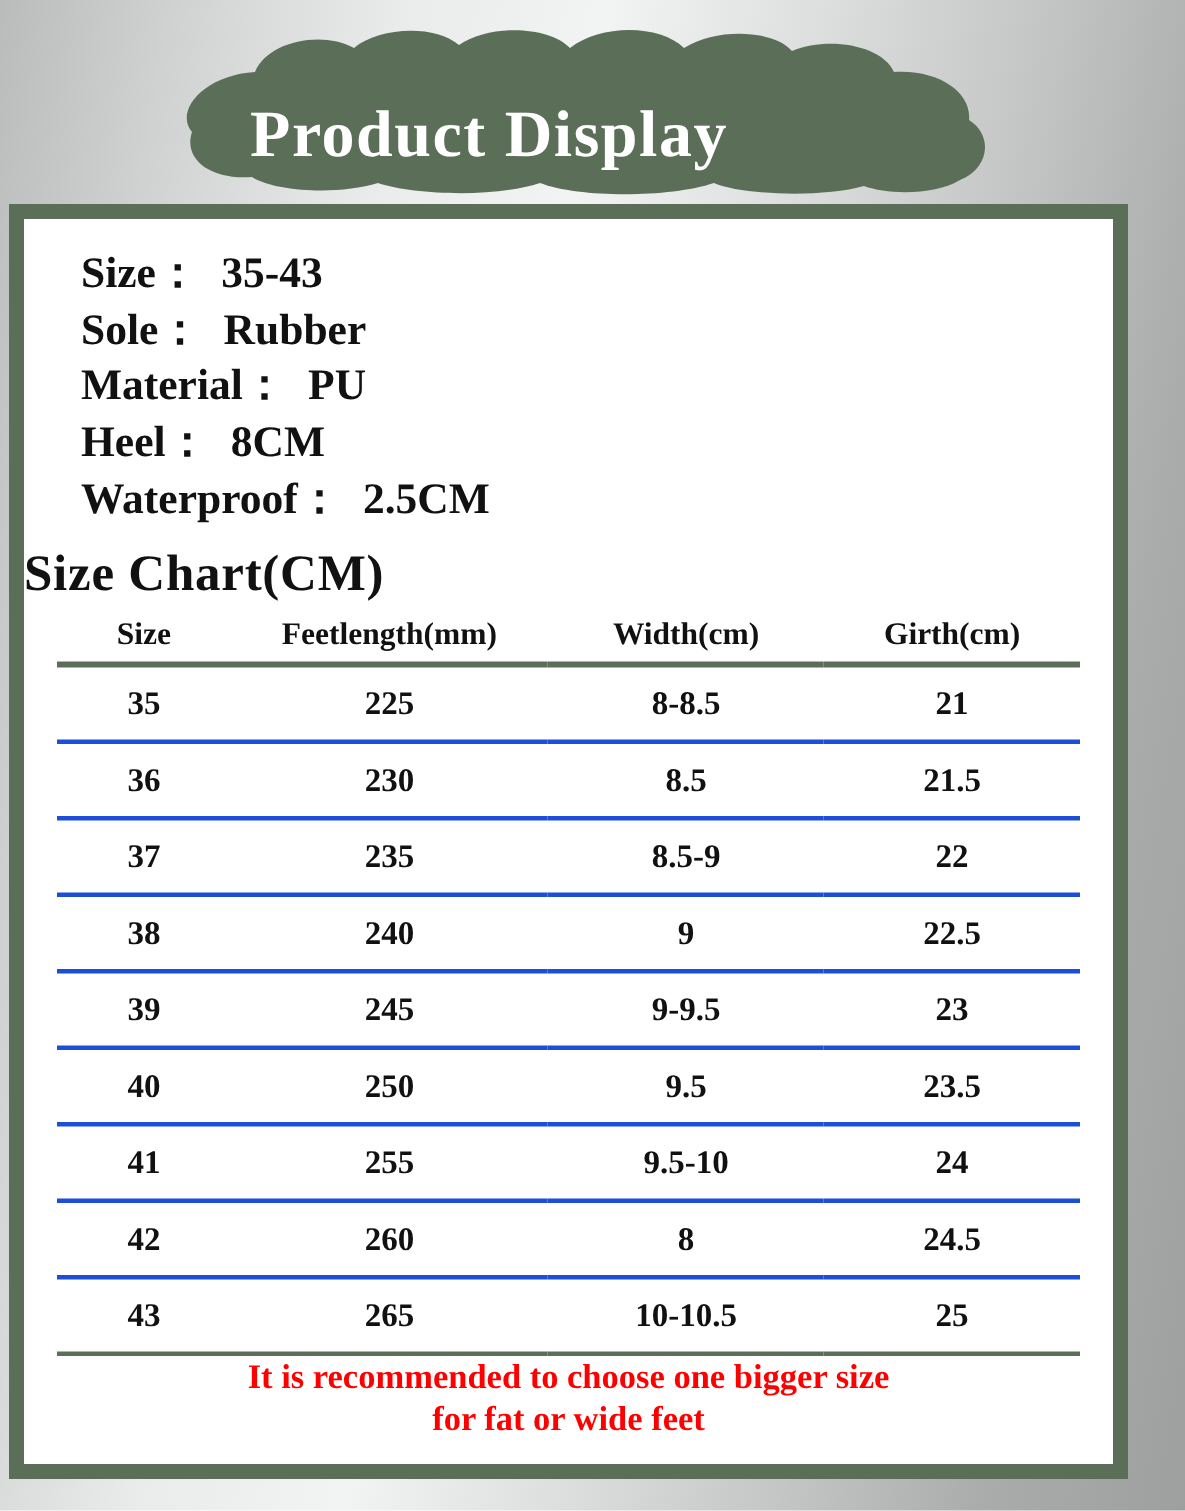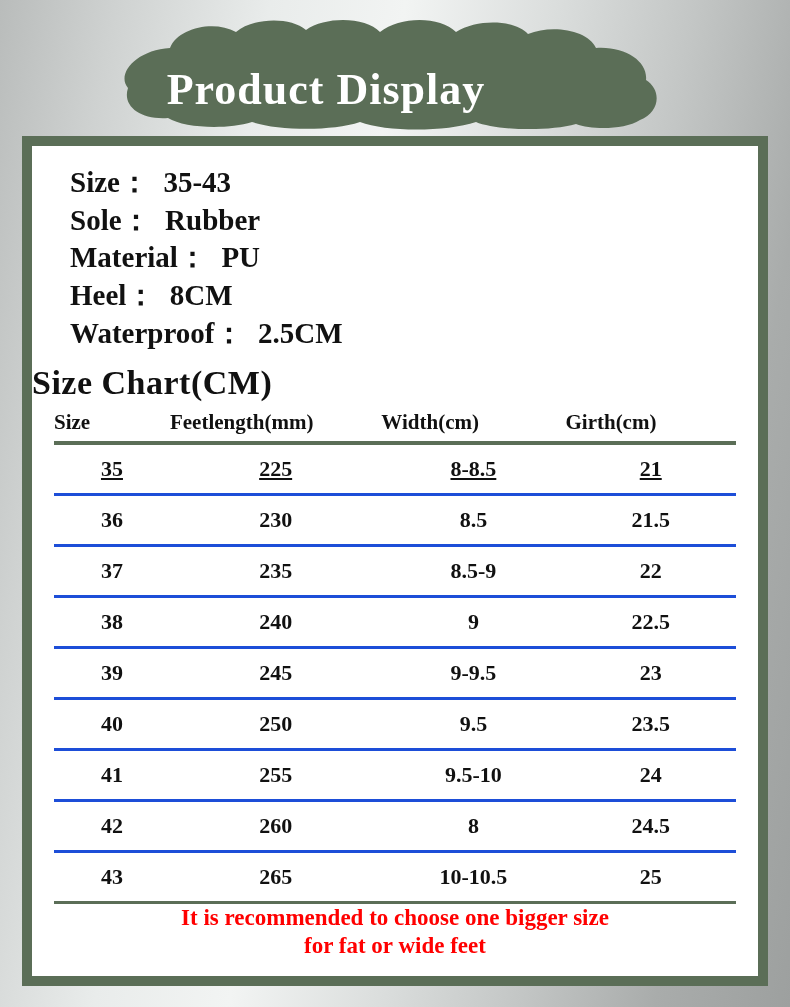--- a/index.html
+++ b/index.html
@@ -42,21 +42,21 @@
     color: #ffffff;
     font-size: 44px;
     font-weight: bold;
     letter-spacing: 1px;
     font-family: "Liberation Serif", "DejaVu Serif", serif;
   }
 
   
   .card {
     position: absolute;
-    left: 22px;
+    left: 6px;
     top: 136px;
     width: 746px;
     height: 850px;
     border: 10px solid #5b6e57;
     background: #ffffff;
     box-sizing: border-box;
   }
 
   .spec-list {
     margin: 18px 0 0 38px;
@@ -82,34 +82,33 @@
     width: 682px;
     margin: 6px auto 0 auto;
     border-collapse: collapse;
     table-layout: fixed;
   }
   table.size-table th {
     font-size: 21px;
     font-weight: bold;
     color: #111111;
     padding: 2px 0 6px 0;
-    text-align: left;
+    text-align: center;
     border: none;
   }
   table.size-table td {
     font-size: 22px;
     font-weight: bold;
     color: #111111;
     text-align: center;
     padding: 11px 0 11px 0;
     border-top: 3px solid #1d4ed8;
   }
   table.size-table tbody tr:first-child td {
     border-top: 4px solid #5b6e57;
-    text-decoration: underline;
   }
   table.size-table tbody tr:last-child td {
     border-bottom: 3px solid #5b6e57;
     text-align: center;
   }
 
   col.c-size { width: 17%; }
   col.c-feet { width: 31%; }
   col.c-width { width: 27%; }
   col.c-girth { width: 25%; }

